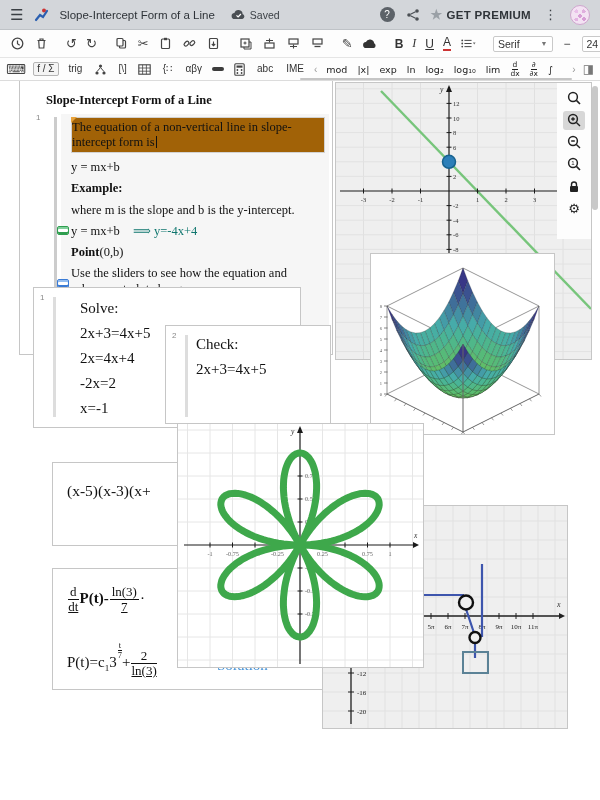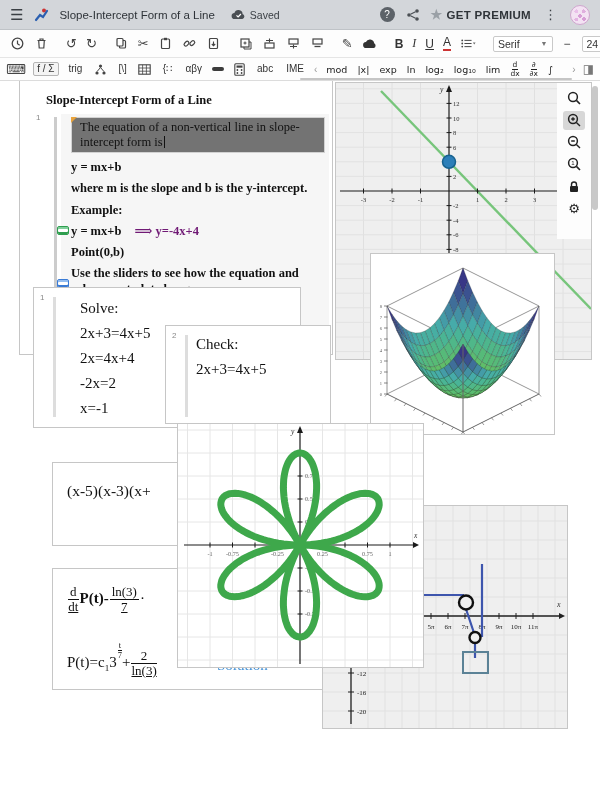--- a/index.html
+++ b/index.html
@@ -51,25 +51,25 @@
   
   .canvas{position:relative;width:600px;height:719px;background:#fff;overflow:hidden;}
   .card{position:absolute;background:#fff;border:1px solid #c6c6c6;box-sizing:border-box;}
   .vscroll{position:absolute;right:2px;top:5px;width:6px;height:124px;background:#c9c9c9;border-radius:3px;z-index:9;}
   
   .doc-page{left:19px;top:0;width:314px;height:274px;border-top:none;background:#fff;z-index:1;}
   .doc-title{position:absolute;left:26px;top:12px;font-weight:bold;font-size:12.5px;color:#111;}
   .ln-num{position:absolute;left:16px;top:32px;font-size:8px;color:#888;}
   .ln-bar{position:absolute;left:34px;top:36px;width:3px;height:208px;background:#ccc;}
   .text-block{position:absolute;left:41px;top:33px;width:268px;background:#f6f6f6;padding:3px 4px 6px 10px;box-sizing:border-box;font-size:12.5px;color:#111;}
-  .text-block p{margin:0 0 6px 0;line-height:1.22;font-weight:bold;}
-  .focus-box{position:relative;border:1px solid #d2d2d2;background:#737373;padding:2px 8px;margin-bottom:7px;}
+  .text-block p{margin:0 0 6px 0;line-height:1.22;}
+  .focus-box{position:relative;border:1px solid #d2d2d2;background:#a16207;padding:2px 0;margin-bottom:7px;}
   .bookmark{position:absolute;left:-1px;top:-1px;width:0;height:0;border-top:6px solid #e8a33d;border-right:6px solid transparent;}
   .caret{display:inline-block;width:1px;height:12px;background:#111;vertical-align:-2px;margin-left:1px;}
-  .blue{color:#701a75;margin-top:32px;}
+  .blue{color:#0f766e;margin-top:32px;}
   .plot-badge{position:absolute;left:-14px;width:12px;height:9px;border-radius:2px;background:#fff;box-sizing:border-box;}
   .plot-badge.green{border:1px solid #2f9e4f;box-shadow:inset 0 -2px 0 #2f9e4f, inset 0 2px 0 #7fcf9a;}
   .plot-badge.blue{border:1px solid #3a7bd5;box-shadow:inset 0 -2px 0 #3a7bd5, inset 0 2px 0 #93bdf0;}
   
   .graph-card{left:335px;top:1px;width:257px;height:278px;background:#efefef;z-index:1;}
   .graph-tools{position:absolute;right:0;top:0;width:34px;height:150px;background:#fdfdfd;display:flex;flex-direction:column;align-items:center;padding-top:6px;gap:3px;}
   .gtool{width:22px;height:19px;display:flex;align-items:center;justify-content:center;border-radius:3px;color:#222;}
   .gtool.active{background:#d7d7d7;}
   
   .surface-card{left:370px;top:172px;width:185px;height:182px;z-index:2;}
@@ -296,22 +296,22 @@
   <div class="card doc-page">
     <div class="doc-title serif">Slope-Intercept Form of a Line</div>
     <div class="ln-num">1</div>
     <div class="ln-bar"></div>
     <div class="text-block serif">
       <div class="focus-box">
         <span class="bookmark"></span>
         <span>The equation of a non-vertical line in slope-intercept form is</span><span class="caret"></span>
       </div>
       <p>y = mx+b</p>
+      <p style="font-weight:bold">Example:</p>
       <p>where m is the slope and b is the y-intercept.</p>
-      <p style="font-weight:bold">Example:</p>
       <p style="position:relative">
         <span class="plot-badge green" style="top:2px"></span>
         <span>y = mx+b</span>
         <span class="blue" style="margin-left:10px">⟹ y=-4x+4</span>
       </p>
       <p style="position:relative">
         <span class="plot-badge blue" style="top:2px"></span>
         <b>Point</b><span>(0,b)</span>
       </p>
       <p style="width:230px">Use the sliders to see how the equation and subsequent plot change.</p>

